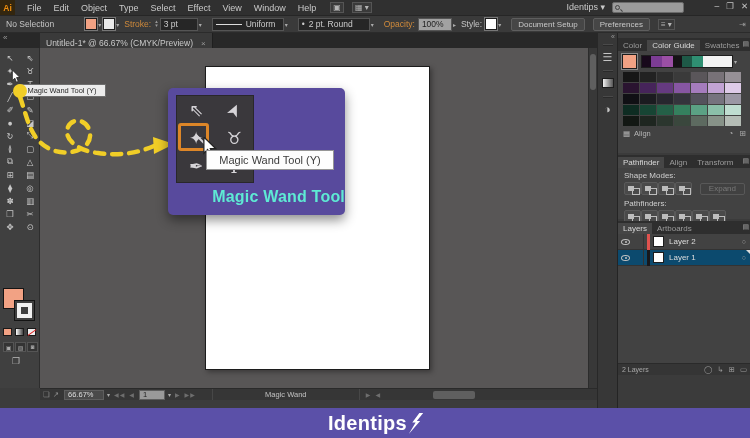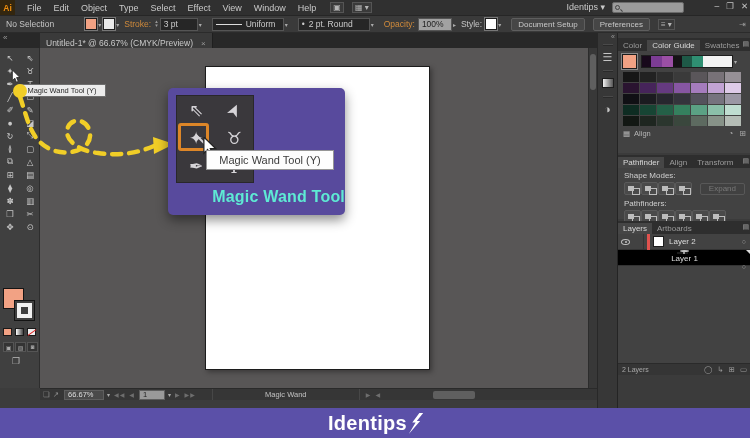--- a/index.html
+++ b/index.html
@@ -78,21 +78,21 @@
   .cg-grid div{width:16px;height:10px;}
   .cg-bottom{display:flex;align-items:center;padding:3px 5px 0;font-size:7.5px;color:#b5b5b5;gap:4px;}
   .cg-bottom .right{margin-left:auto;display:flex;gap:6px;font-size:8px;color:#aaa;}
   .plabel{font-size:8px;color:#cfcfcf;padding:3px 6px 1px;}
   .pf-row{display:flex;align-items:center;padding:1px 6px;}
   .pf-btn{width:17px;height:13px;background:#4a4a4a;border:1px solid #5a5a5a;border-radius:2px;position:relative;}
   .pf-btn::before{content:"";position:absolute;left:3px;top:3px;width:6px;height:5px;background:#bdbdbd;}
   .pf-btn::after{content:"";position:absolute;left:7px;top:5px;width:6px;height:5px;border:1px solid #bdbdbd;}
   .expand-btn{margin-left:auto;height:12px;border:1px solid #585858;background:#414141;color:#787878;font-size:8px;border-radius:2px;display:flex;align-items:center;padding:0 8px;}
   .lr{display:flex;align-items:center;height:16px;border-bottom:1px solid #333;font-size:8px;color:#ddd;position:relative;}
-  .lr.sel{background:#000000;flex-direction:column;}
+  .lr.sel{background:#0c4a6e;}
   .lr.sel::after{content:"";position:absolute;right:0;top:0;border-style:solid;border-width:0 5px 5px 0;border-color:transparent #dcdcdc transparent transparent;}
   .eye{width:9px;height:6px;border:1px solid #c2c2c2;border-radius:50%;margin:0 4px 0 3px;position:relative;}
   .eye::after{content:"";position:absolute;left:2.5px;top:1px;width:2px;height:2px;background:#c2c2c2;border-radius:50%;}
   .lcol{width:3px;height:16px;margin-right:3px;}
   .lsep{width:10px;height:16px;border-right:1px solid #333;margin-right:3px;}
   .lthumb{width:11px;height:11px;background:#fff;border:1px solid #1d1d1d;margin-right:5px;}
   .ltarget{margin-left:auto;margin-right:5px;color:#9f9f9f;font-size:7px;}
   .layers-bottom{position:absolute;left:0;bottom:0;width:100%;height:12px;background:#353535;border-top:1px solid #2a2a2a;display:flex;align-items:center;font-size:7px;color:#a8a8a8;padding:0 4px;}
   .layers-bottom .icons{margin-left:auto;display:flex;gap:5px;font-size:7.5px;color:#9a9a9a;}
   

